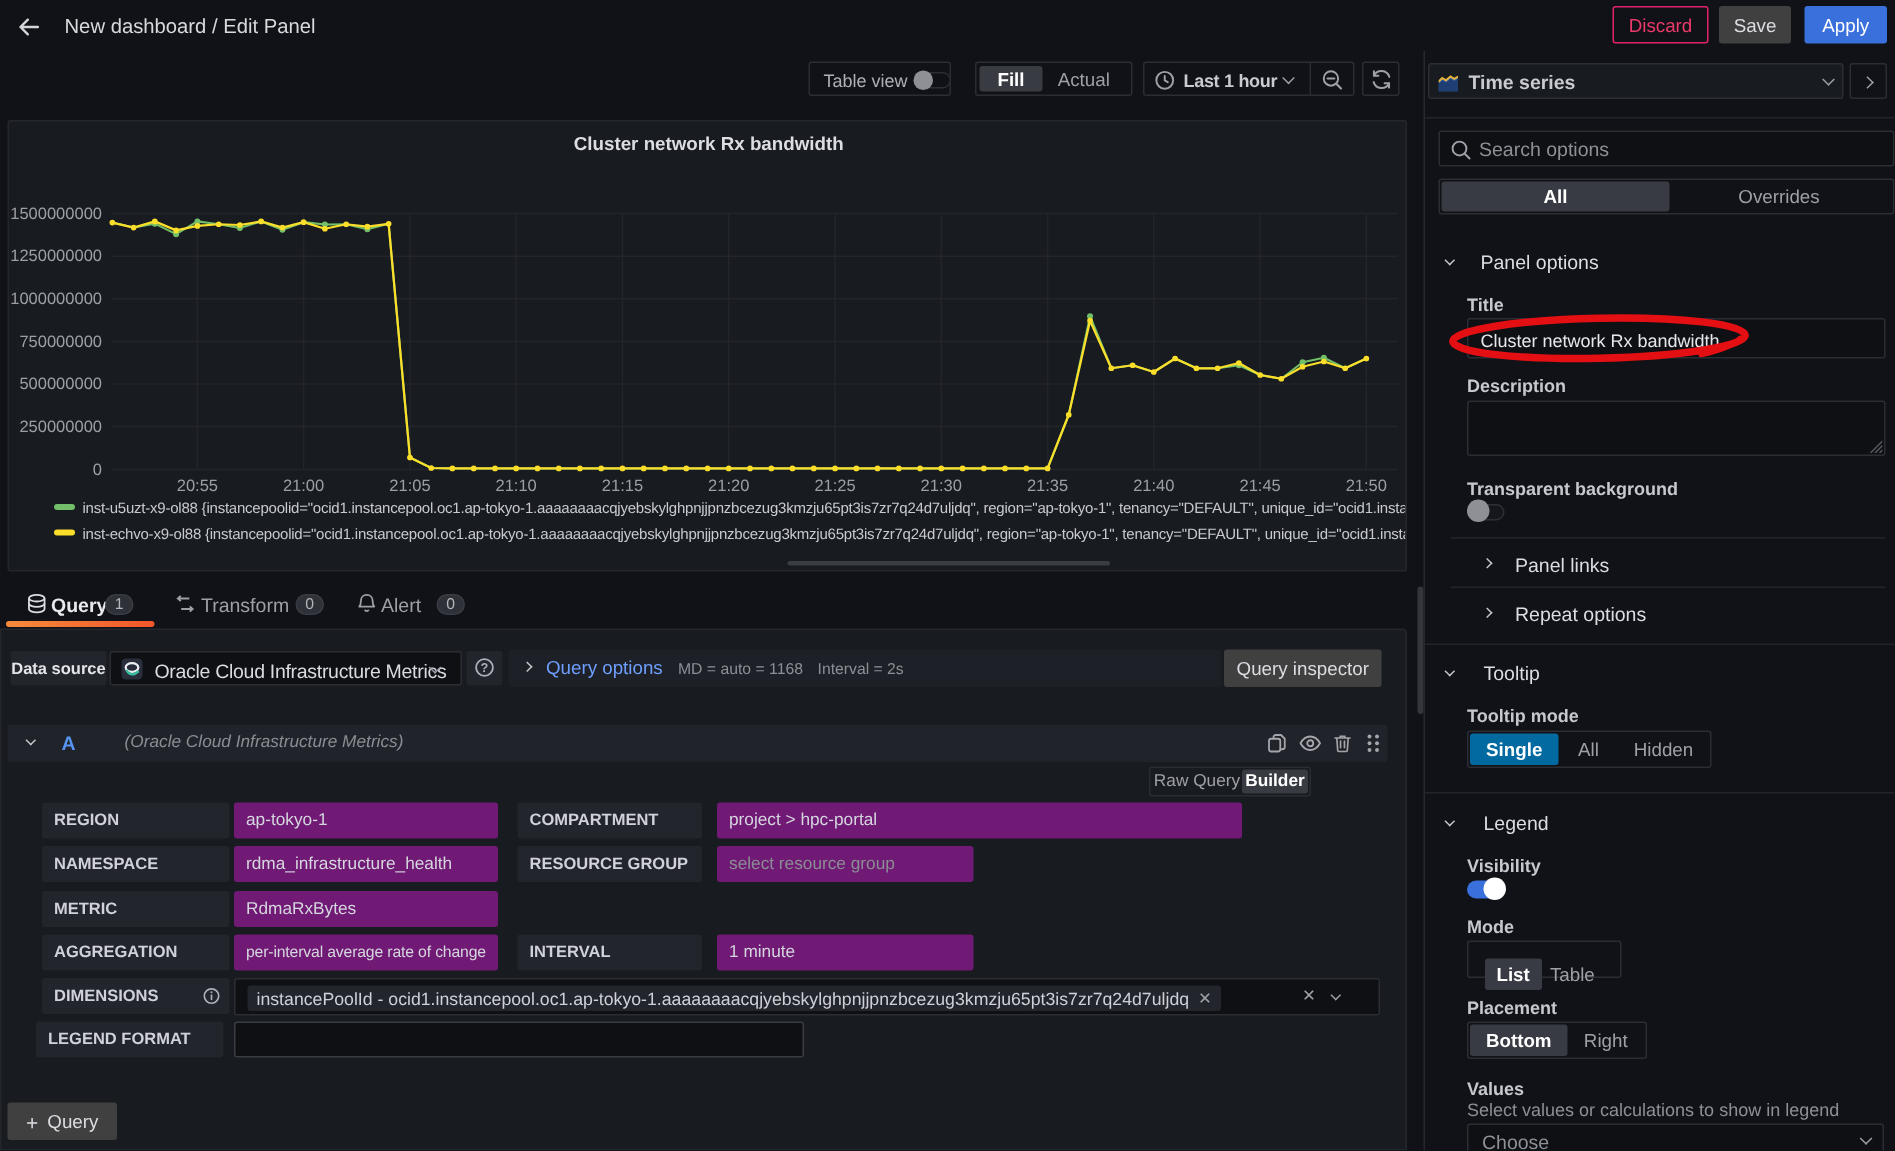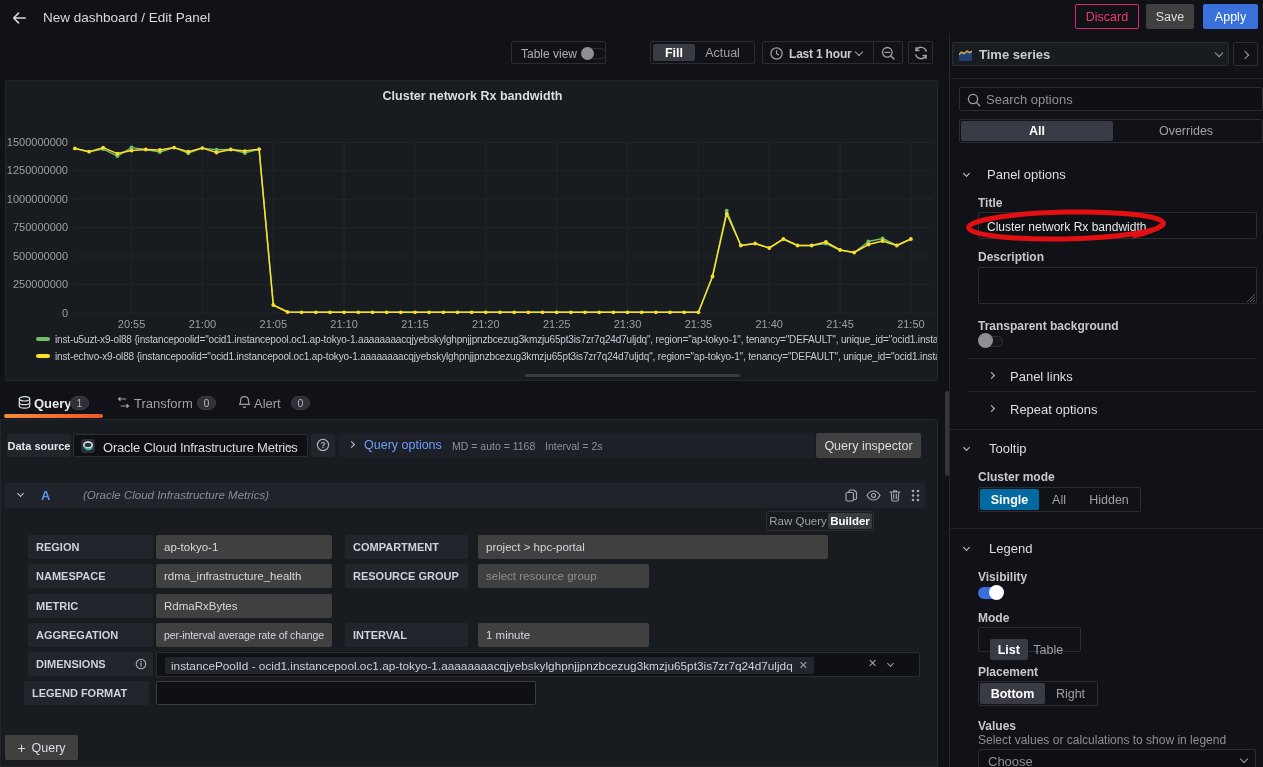--- a/index.html
+++ b/index.html
@@ -2,36 +2,36 @@
 <html><head><meta charset="utf-8"><title>Grafana</title><style>
 *{margin:0;padding:0;box-sizing:border-box}
 html,body{width:1263px;height:767px;overflow:hidden}
 body{background:#111217;font-family:"Liberation Sans",sans-serif;position:relative;color:#ccccdc}
 .ab{position:absolute}
 .chevd{display:inline-block;width:6px;height:6px;border-right:1.5px solid #9da0a8;border-bottom:1.5px solid #9da0a8;transform:rotate(45deg)}
 .chevr{display:inline-block;width:6px;height:6px;border-right:1.5px solid #c7c8ce;border-bottom:1.5px solid #c7c8ce;transform:rotate(-45deg)}
 .box{border:1px solid #2b2d34;border-radius:2px}
 .gbtn{background:#404040;border-radius:2px;color:#dcdde2;display:flex;align-items:center;justify-content:center;font-size:12.5px;font-weight:500}
 .lbl{background:#22252b;border-radius:2px;color:#d0d1da;display:flex;align-items:center;font-size:11px;font-weight:700;white-space:nowrap;overflow:hidden}
-.val{background:#404040;border-radius:2px;color:#d5d6de;display:flex;align-items:center;font-size:11.5px;font-weight:400;white-space:nowrap;overflow:hidden}
+.val{background:#701a75;border-radius:2px;color:#d5d6de;display:flex;align-items:center;font-size:11.5px;font-weight:400;white-space:nowrap;overflow:hidden}
 .seg{border-radius:2px;display:flex;align-items:center;justify-content:center}
 .sideh{font-size:13px;font-weight:400;color:#dcdde2}
 .sidel{font-size:12px;font-weight:600;color:#c7c8ce}
 .divh{position:absolute;height:1px;background:#22242a}
 </style></head><body>
 
 <svg class="ab" style="left:11px;top:10px" width="16" height="16" viewBox="0 0 18 18">
     <path d="M16 9H3M8.5 3.5L3 9l5.5 5.5" stroke="#d5d6da" stroke-width="1.8" fill="none" stroke-linecap="round" stroke-linejoin="round"></path>
   </svg>
 <div class="ab" style="left:43px;top:10px;font-size:13.5px;color:#d8d9dd">New dashboard / Edit Panel</div>
 <div class="ab" style="left:1075px;top:4px;width:64px;height:25px;border:1px solid #e0226e;border-radius:2px;color:#ee3a6b;display:flex;align-items:center;justify-content:center;font-size:12.5px;font-weight:500">Discard</div>
 <div class="ab gbtn" style="left:1146px;top:4px;width:48px;height:25px">Save</div>
 <div class="ab" style="left:1203px;top:4px;width:55px;height:25px;background:#3a70dc;border-radius:2px;color:#fff;display:flex;align-items:center;justify-content:center;font-size:12.5px;font-weight:500">Apply</div>
 
-<div class="ab box" style="left:511px;top:41px;width:95px;height:23px">
+<div class="ab box" style="left:539px;top:41px;width:95px;height:23px">
   <span class="ab" style="left:9px;top:5px;font-size:12px;color:#aeb0b8">Table view</span>
   <span class="ab" style="left:70px;top:6px;width:24px;height:11px;background:#101116;border:1px solid #2c2e35;border-radius:6px"></span>
   <span class="ab" style="left:69px;top:5px;width:13px;height:13px;background:#8e9096;border-radius:50%"></span>
 </div>
 <div class="ab box" style="left:650px;top:41px;width:105px;height:23px;display:flex;align-items:center;padding:2px">
   <div class="seg" style="width:42px;height:17px;background:#383b42;color:#fff;font-size:12.5px;font-weight:700">Fill</div>
   <div class="seg" style="width:55px;height:17px;color:#9ea0a6;font-size:12.5px">Actual</div>
 </div>
 <div class="ab box" style="left:762px;top:41px;width:141px;height:23px">
   <svg class="ab" style="left:7px;top:5px" width="13" height="13" viewBox="0 0 13 13">
@@ -351,21 +351,21 @@
 <div class="divh" style="left:967px;top:358px;width:290px"></div>
 <span class="ab chevr" style="left:989px;top:373px;width:5px;height:5px"></span>
 <div class="ab sideh" style="left:1010px;top:369px">Panel links</div>
 <div class="divh" style="left:967px;top:391px;width:290px"></div>
 <span class="ab chevr" style="left:989px;top:406px;width:5px;height:5px"></span>
 <div class="ab sideh" style="left:1010px;top:402px">Repeat options</div>
 
 <div class="divh" style="left:950px;top:429px;width:313px"></div>
 <span class="ab chevd" style="left:964px;top:445px;width:5px;height:5px;border-color:#c7c8ce"></span>
 <div class="ab sideh" style="left:989px;top:441px">Tooltip</div>
-<div class="ab sidel" style="left:978px;top:470px">Cluster mode</div>
+<div class="ab sidel" style="left:978px;top:470px">Tooltip mode</div>
 <div class="ab" style="left:978px;top:487px;width:163px;height:25px;border:1px solid #2b2d34;border-radius:2px;display:flex;padding:1px">
   <div class="seg" style="width:59px;height:21px;background:#0369a1;color:#fff;font-size:12.5px;font-weight:700">Single</div>
   <div class="seg" style="width:40px;height:21px;color:#9ea0a6;font-size:12.5px">All</div>
   <div class="seg" style="width:60px;height:21px;color:#9ea0a6;font-size:12.5px">Hidden</div>
 </div>
 
 <div class="divh" style="left:950px;top:528px;width:313px"></div>
 <span class="ab chevd" style="left:964px;top:545px;width:5px;height:5px;border-color:#c7c8ce"></span>
 <div class="ab sideh" style="left:989px;top:541px">Legend</div>
 <div class="ab sidel" style="left:978px;top:570px">Visibility</div>

